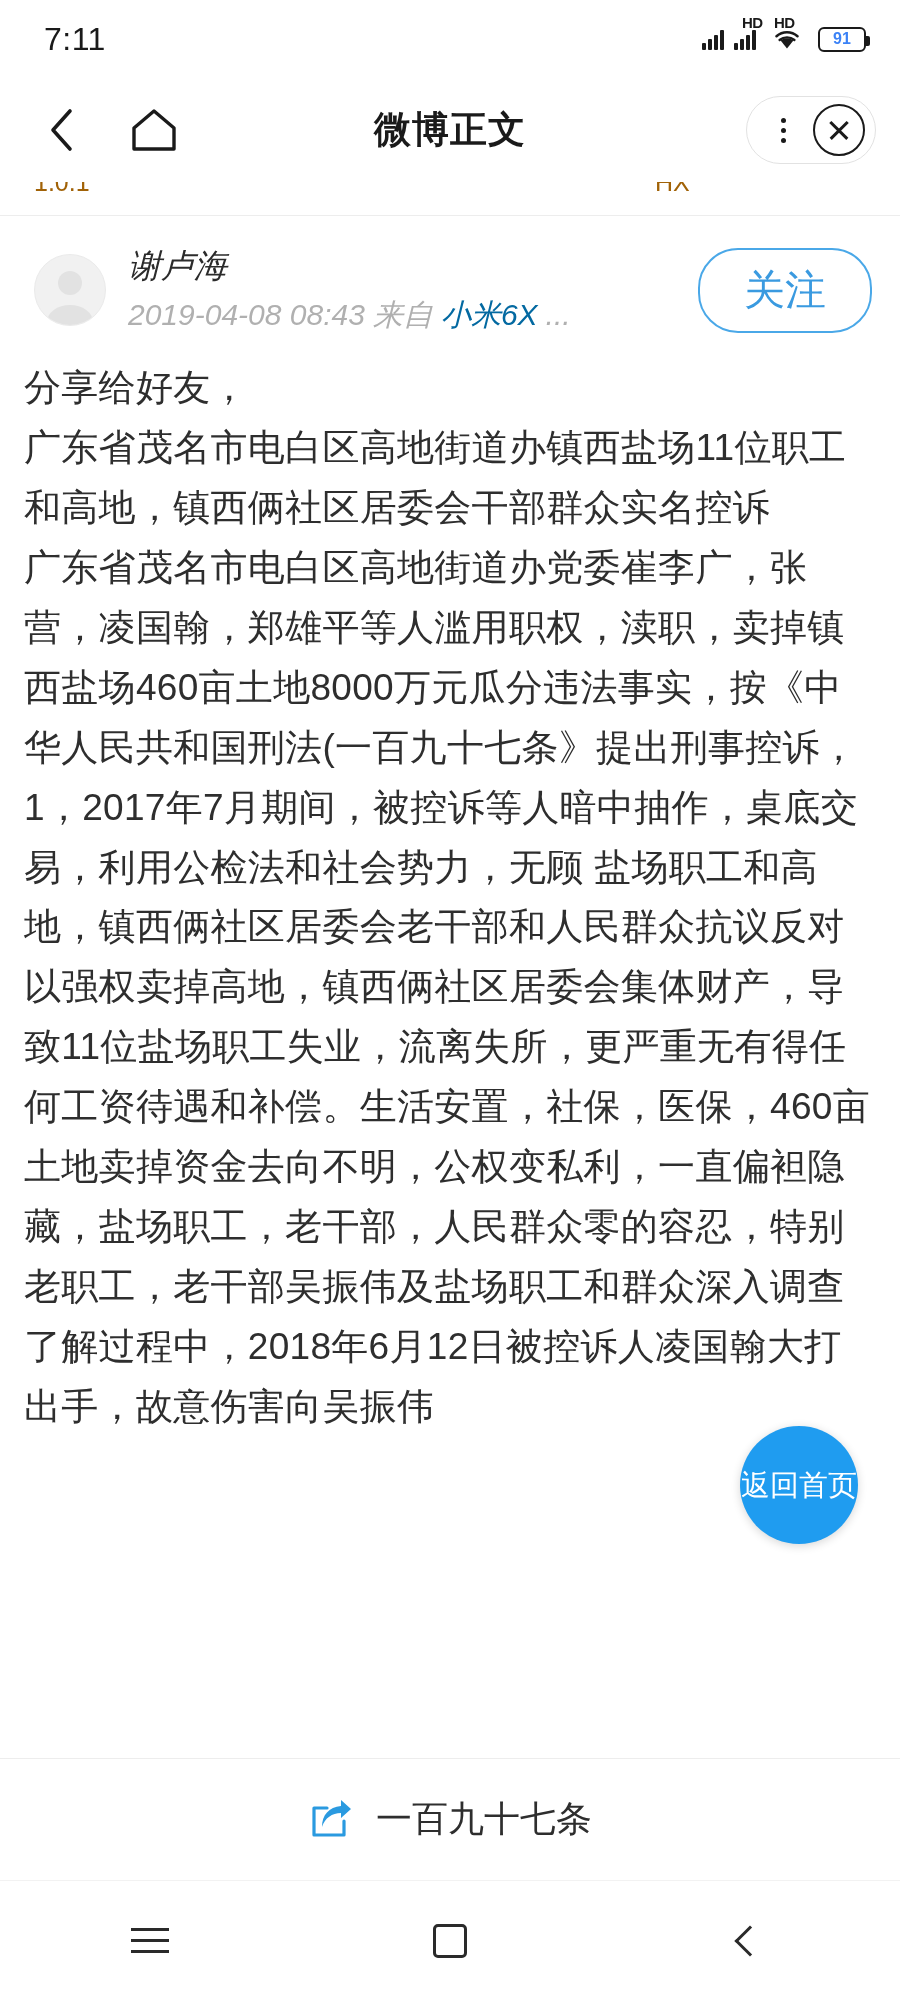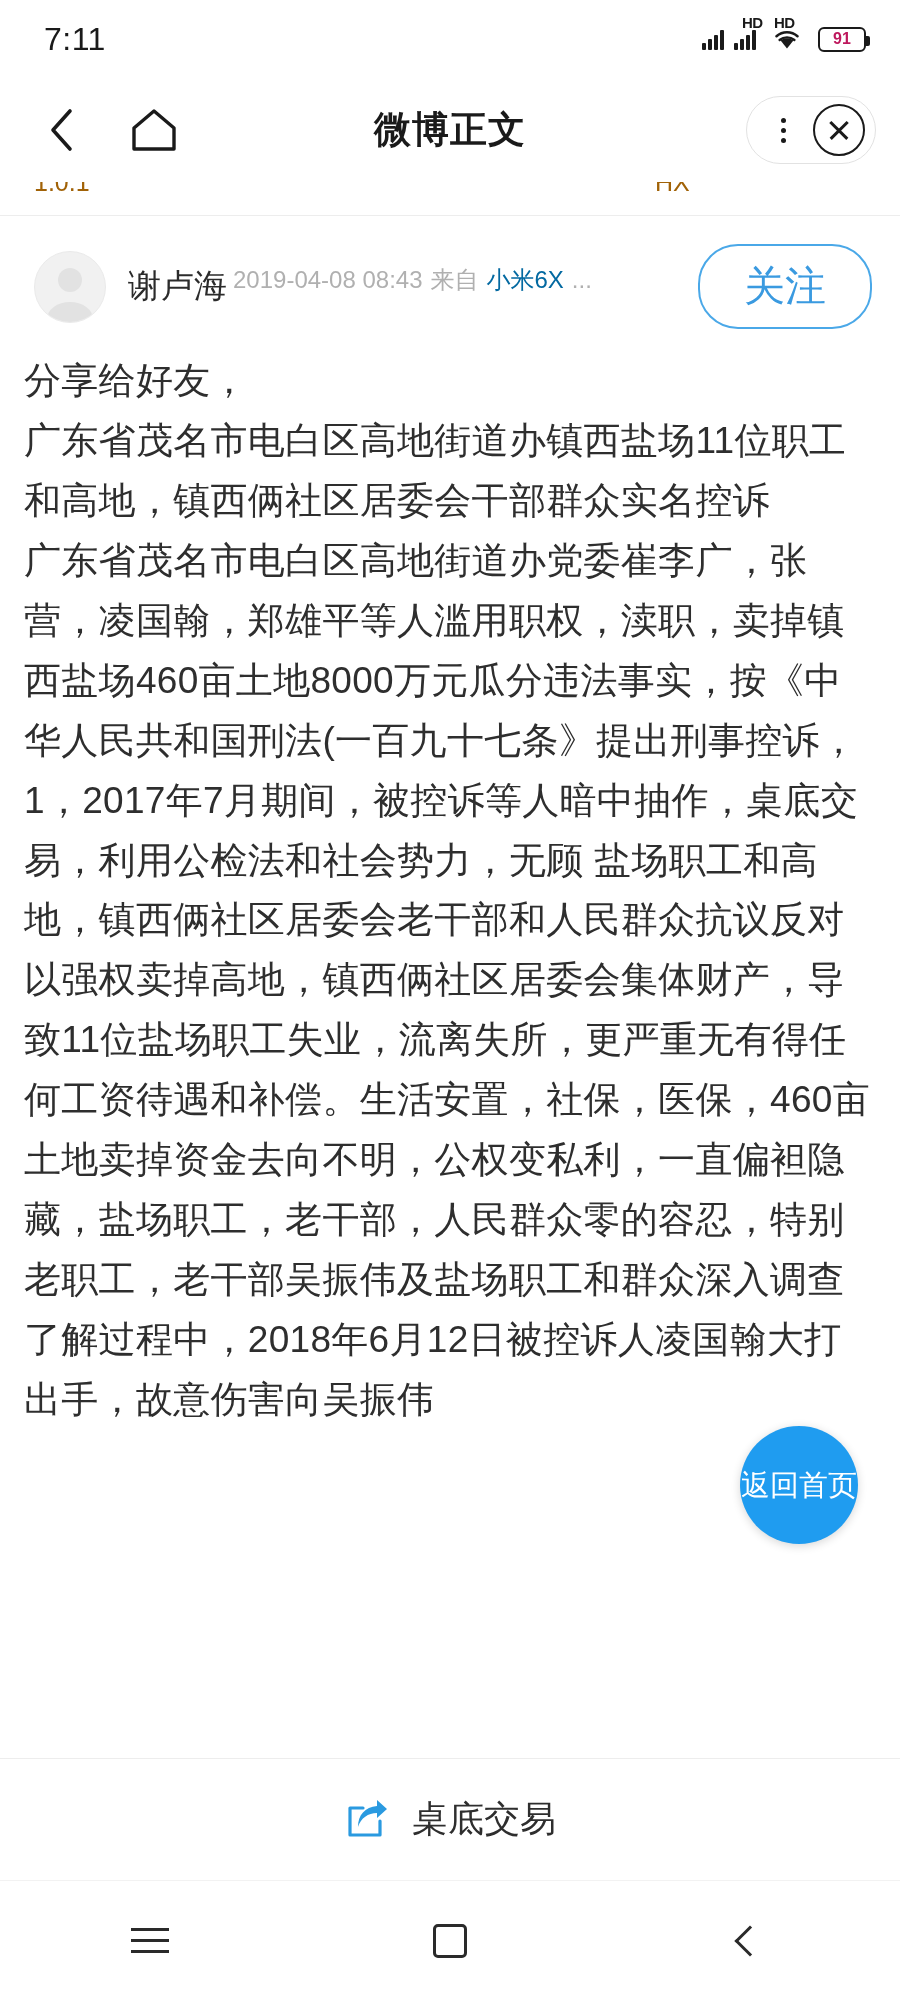--- a/index.html
+++ b/index.html
@@ -69,21 +69,21 @@
     margin-left: 6px;
   }
   .battery:after {
     content: "";
     position: absolute;
     right: -6px; top: 7px;
     width: 4px; height: 10px;
     background: #1a1a1a;
     border-radius: 0 2px 2px 0;
   }
-  .battery span { font-size: 16px; color: #be185d; font-weight: 700; line-height: 1; }
+  .battery span { font-size: 16px; color: #3b82f6; font-weight: 700; line-height: 1; }
 
   
   .nav-bar {
     height: 104px;
     flex: 0 0 104px;
     display: flex;
     align-items: center;
     padding: 0 24px 0 34px;
     background: #ffffff;
     position: relative;
@@ -191,28 +191,28 @@
   }
   .avatar:after {
     content: "";
     position: absolute;
     bottom: -14px; left: 50%;
     transform: translateX(-50%);
     width: 46px; height: 34px;
     border-radius: 50%;
     background: #e2e2e2;
   }
-  .author-meta { margin-left: 22px; display: flex; flex-direction: row; gap: 6px; }
+  .author-meta { margin-left: 22px; display: flex; flex-direction: column; gap: 6px; font-style: italic; }
   .author-name {
     font-size: 33px;
     color: #2b2b2b;
     font-weight: 400;
   }
   .author-sub {
-    font-size: 24px;
+    font-size: 30px;
     color: #b0b0b0;
     display: flex;
     gap: 8px;
     align-items: baseline;
     flex-wrap: nowrap;
     white-space: nowrap;
   }
   .author-sub .src-name { color: #0369a1; }
   .follow-btn {
     margin-left: auto;
@@ -408,21 +408,21 @@
     </div>
   </div>
 
   <div class="share-bar">
     <span>
       <svg width="46" height="46" viewBox="0 0 46 46">
         <path d="M33 5 L43 14 L33 23 L33 18 C24 18 17 23 14 32 C14 20 21 12 33 11 Z" fill="#2a9ae0"></path>
         <path d="M36 26 L36 40 L6 40 L6 13 L19 13" stroke="#2a9ae0" stroke-width="3.2" fill="none" stroke-linecap="round" stroke-linejoin="round"></path>
       </svg>
     </span>
-    <span class="share-label">桌底交易</span>
+    <span class="share-label">一百九十七条</span>
   </div>
 
   <div class="android-nav">
     <span class="nav-item">
       <span class="hamburger">
           <i></i>
           <i></i>
           <i></i>
         </span>
     </span>

